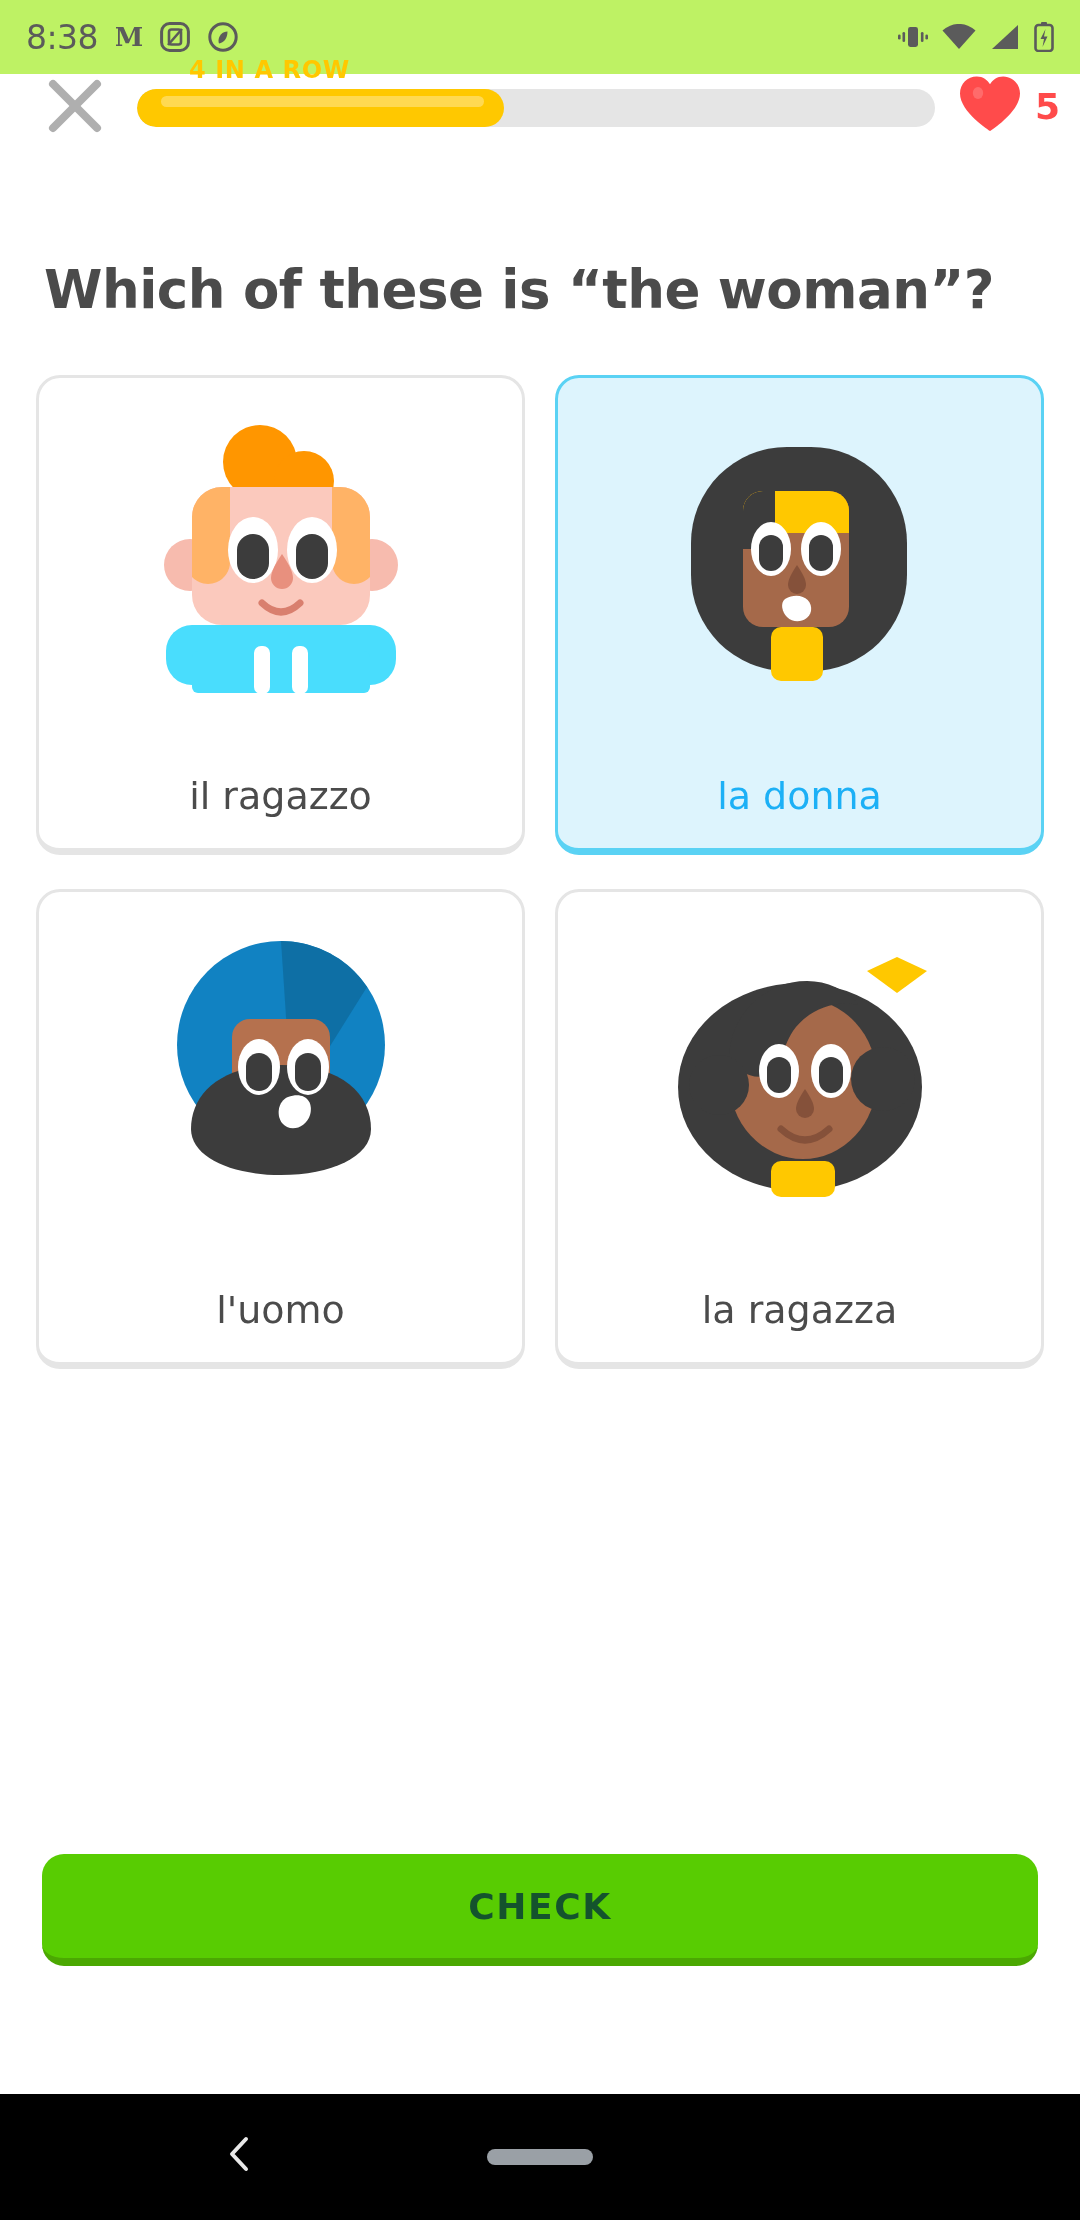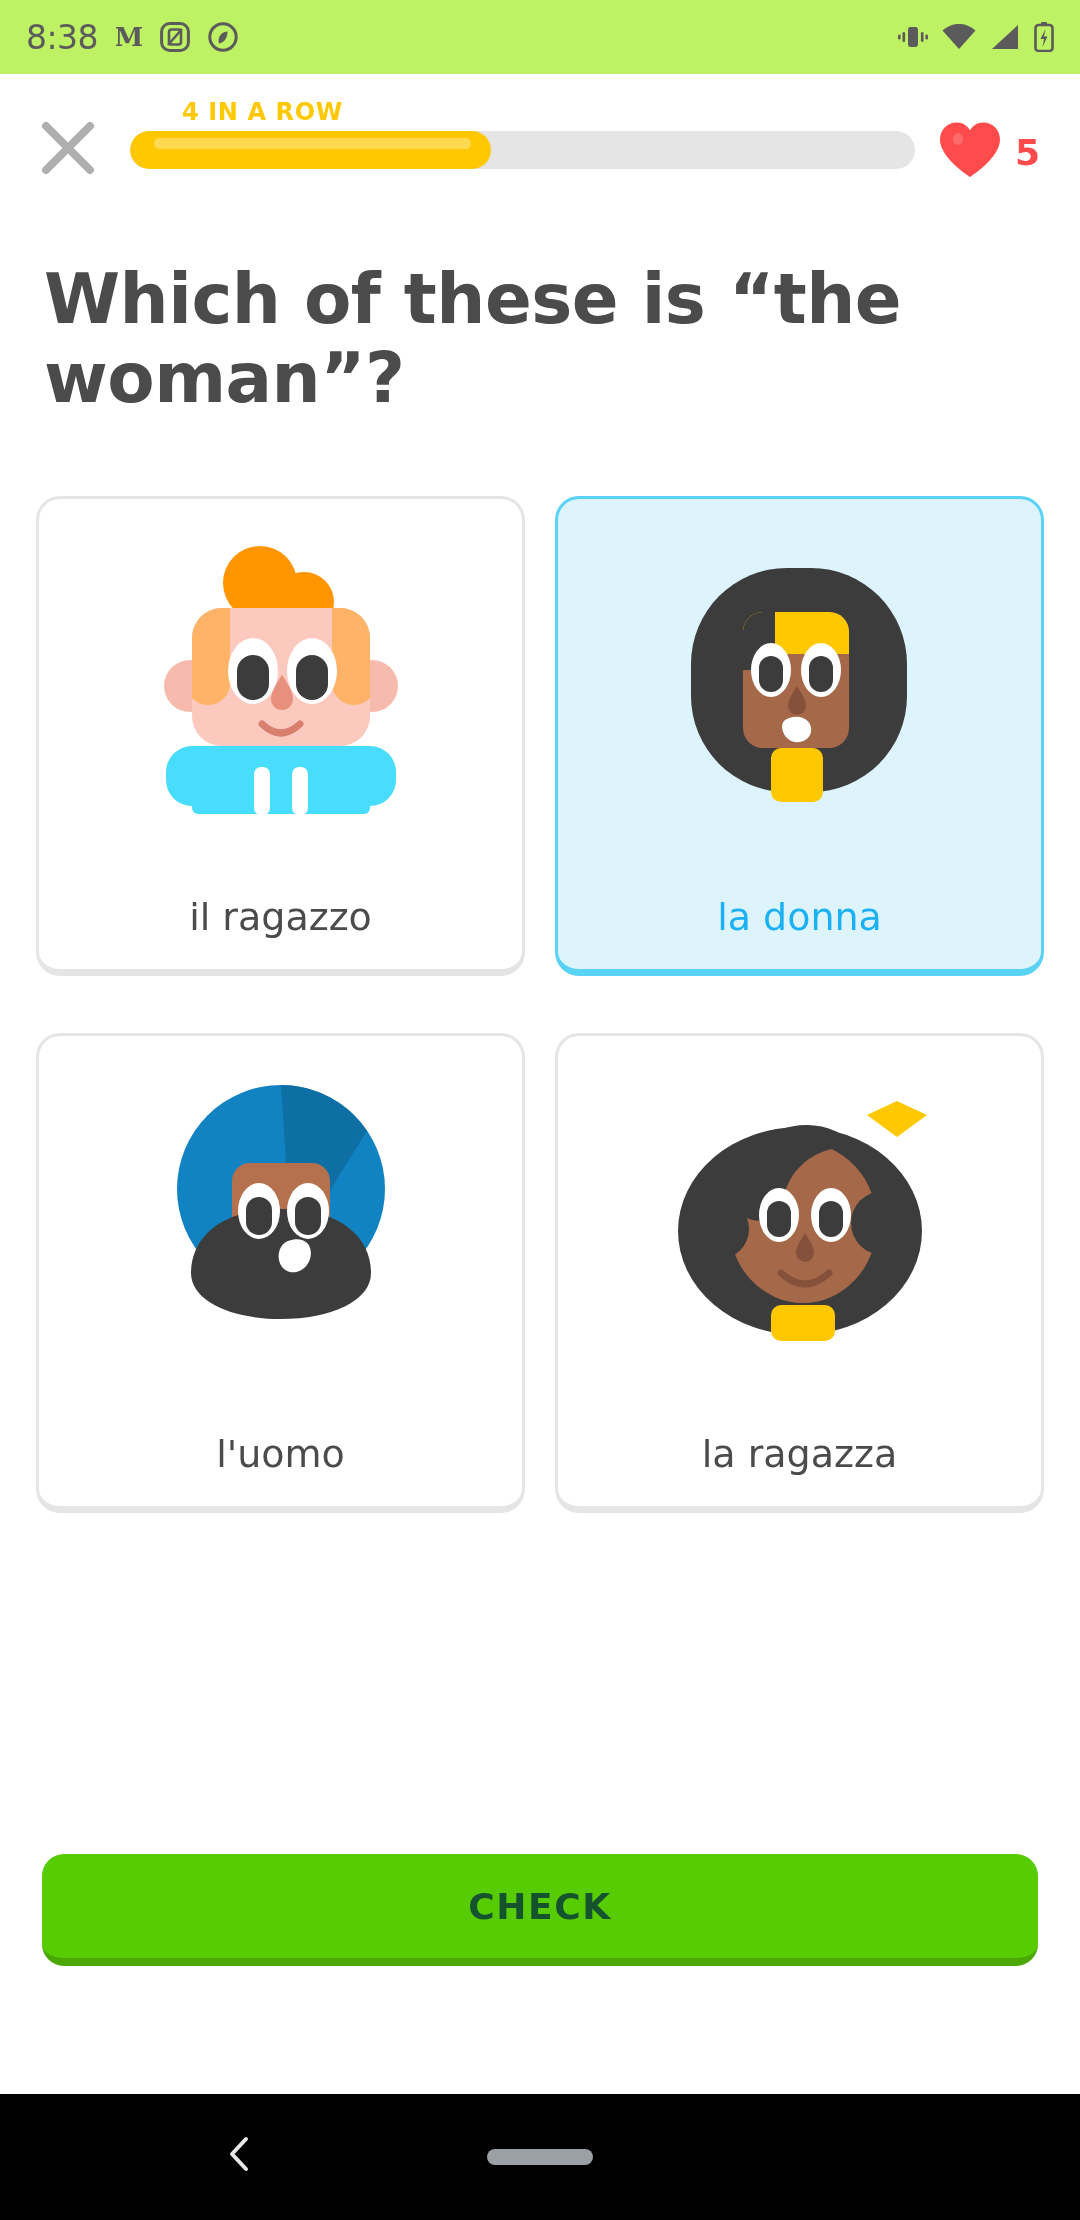--- a/index.html
+++ b/index.html
@@ -31,23 +31,24 @@
     margin-left:auto;
     display:flex;
     align-items:center;
     gap:14px;
   }
 
   
   #lesson-header {
     height:110px;
     display:flex;
-    align-items:flex-end;
-    padding:0 40px 0 34px;
-    position:relative;
+    align-items:flex-start;
+    padding:0 20px 0 34px;
+    position:relative;
+    margin-left:7px;
   }
   #close-button {
     width:68px; height:68px;
     display:flex; align-items:center; justify-content:center;
     flex:0 0 auto;
   }
   #progress-wrap {
     flex:1 1 auto;
     position:relative;
     margin:0 22px 0 28px;
@@ -95,21 +96,21 @@
   #heart-count {
     font-size:36px;
     font-weight:bold;
     color:#FF4B4B;
     font-family:"DejaVu Sans", sans-serif;
   }
 
   
   #question-title {
     margin:76px 44px 0 44px;
-    font-size:69px;
+    font-size:53px;
     font-weight:bold;
     color:#4B4B4B;
     line-height:1.15;
     letter-spacing:-0.5px;
     font-family:"DejaVu Sans", sans-serif;
   }
 
   
   #choices-grid {
     margin:54px 36px 0 36px;
@@ -123,21 +124,20 @@
     border:3px solid #E5E5E5;
     border-bottom-width:7px;
     border-radius:24px;
     height:480px;
     display:flex;
     flex-direction:column;
     align-items:center;
     justify-content:flex-end;
     padding-bottom:30px;
     overflow:hidden;
-    margin-top:23px;
   }
   .choice-card.selected {
     background:#DDF4FD;
     border-color:#5AD2F4;
   }
   .choice-art {
     position:absolute;
     top:0; left:0; right:0;
     height:370px;
     display:flex;

